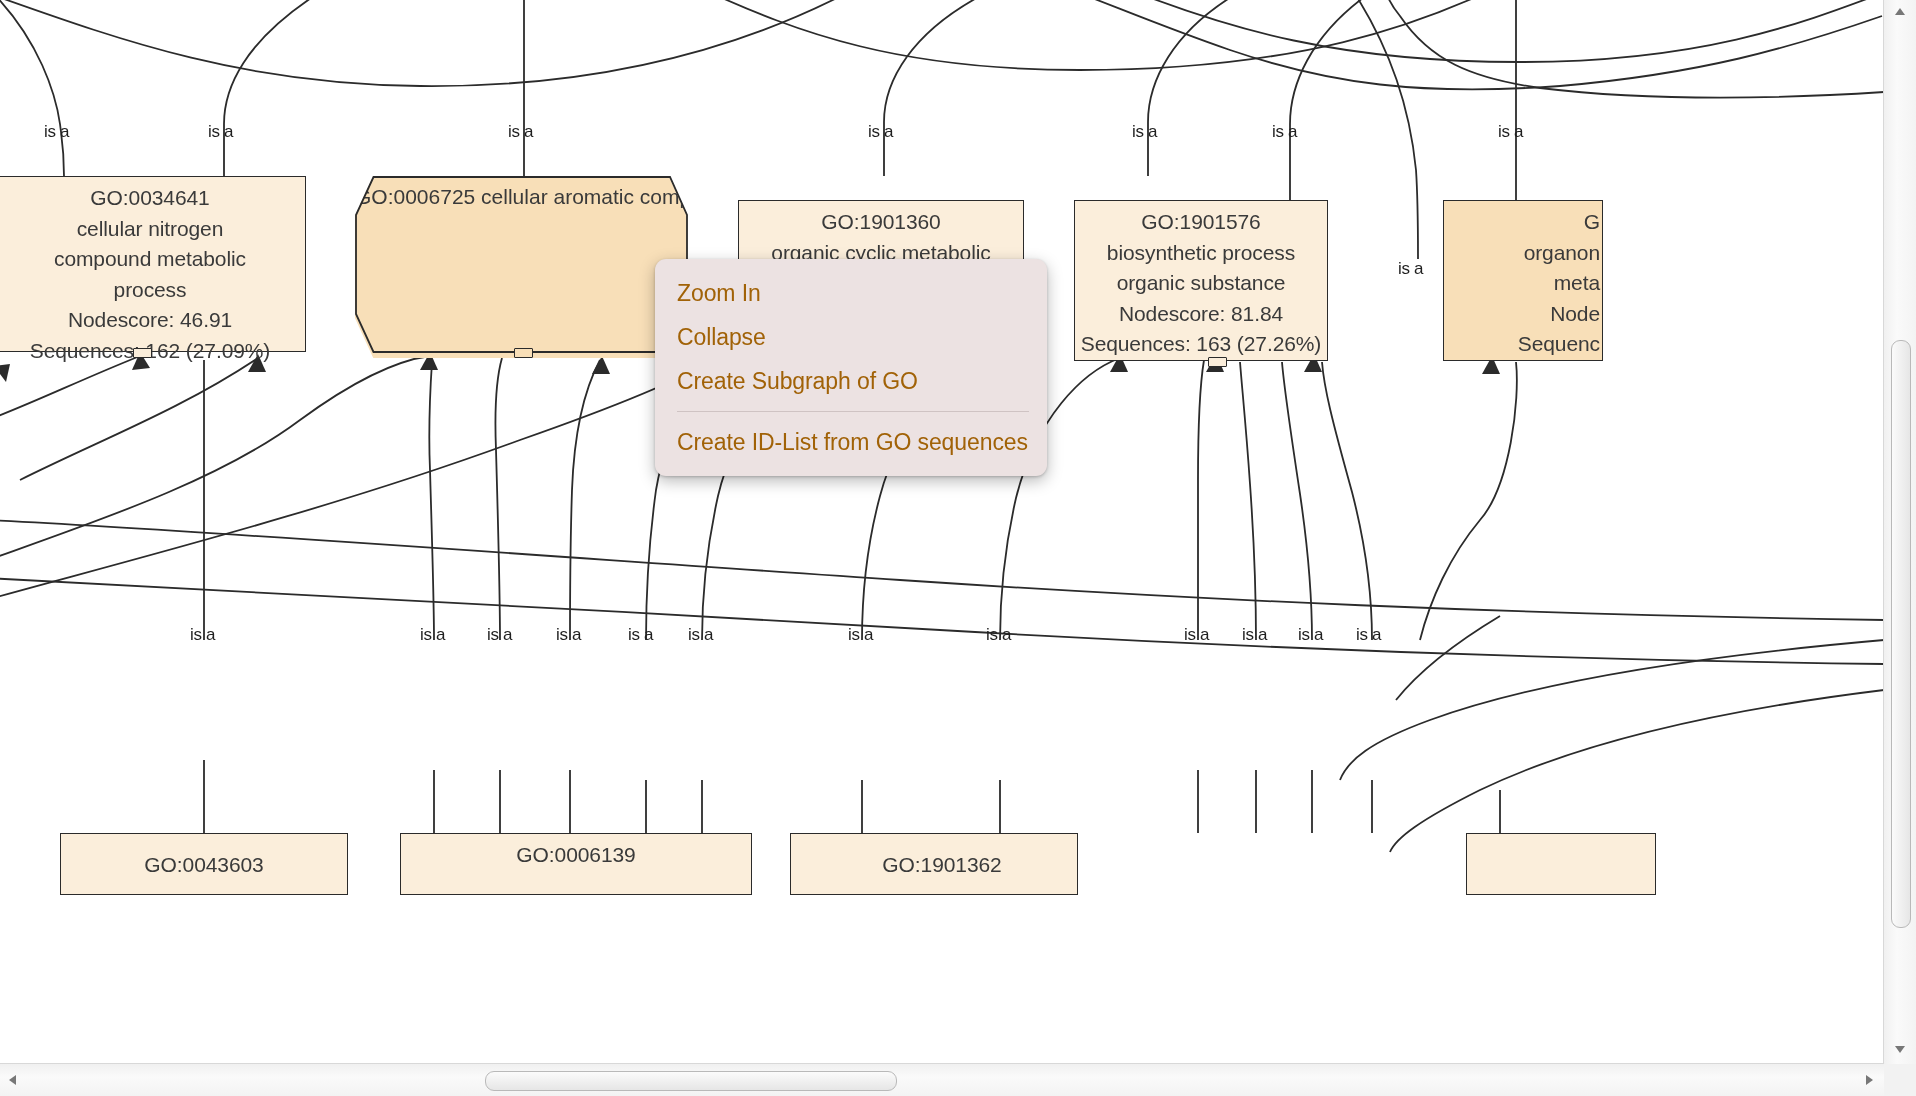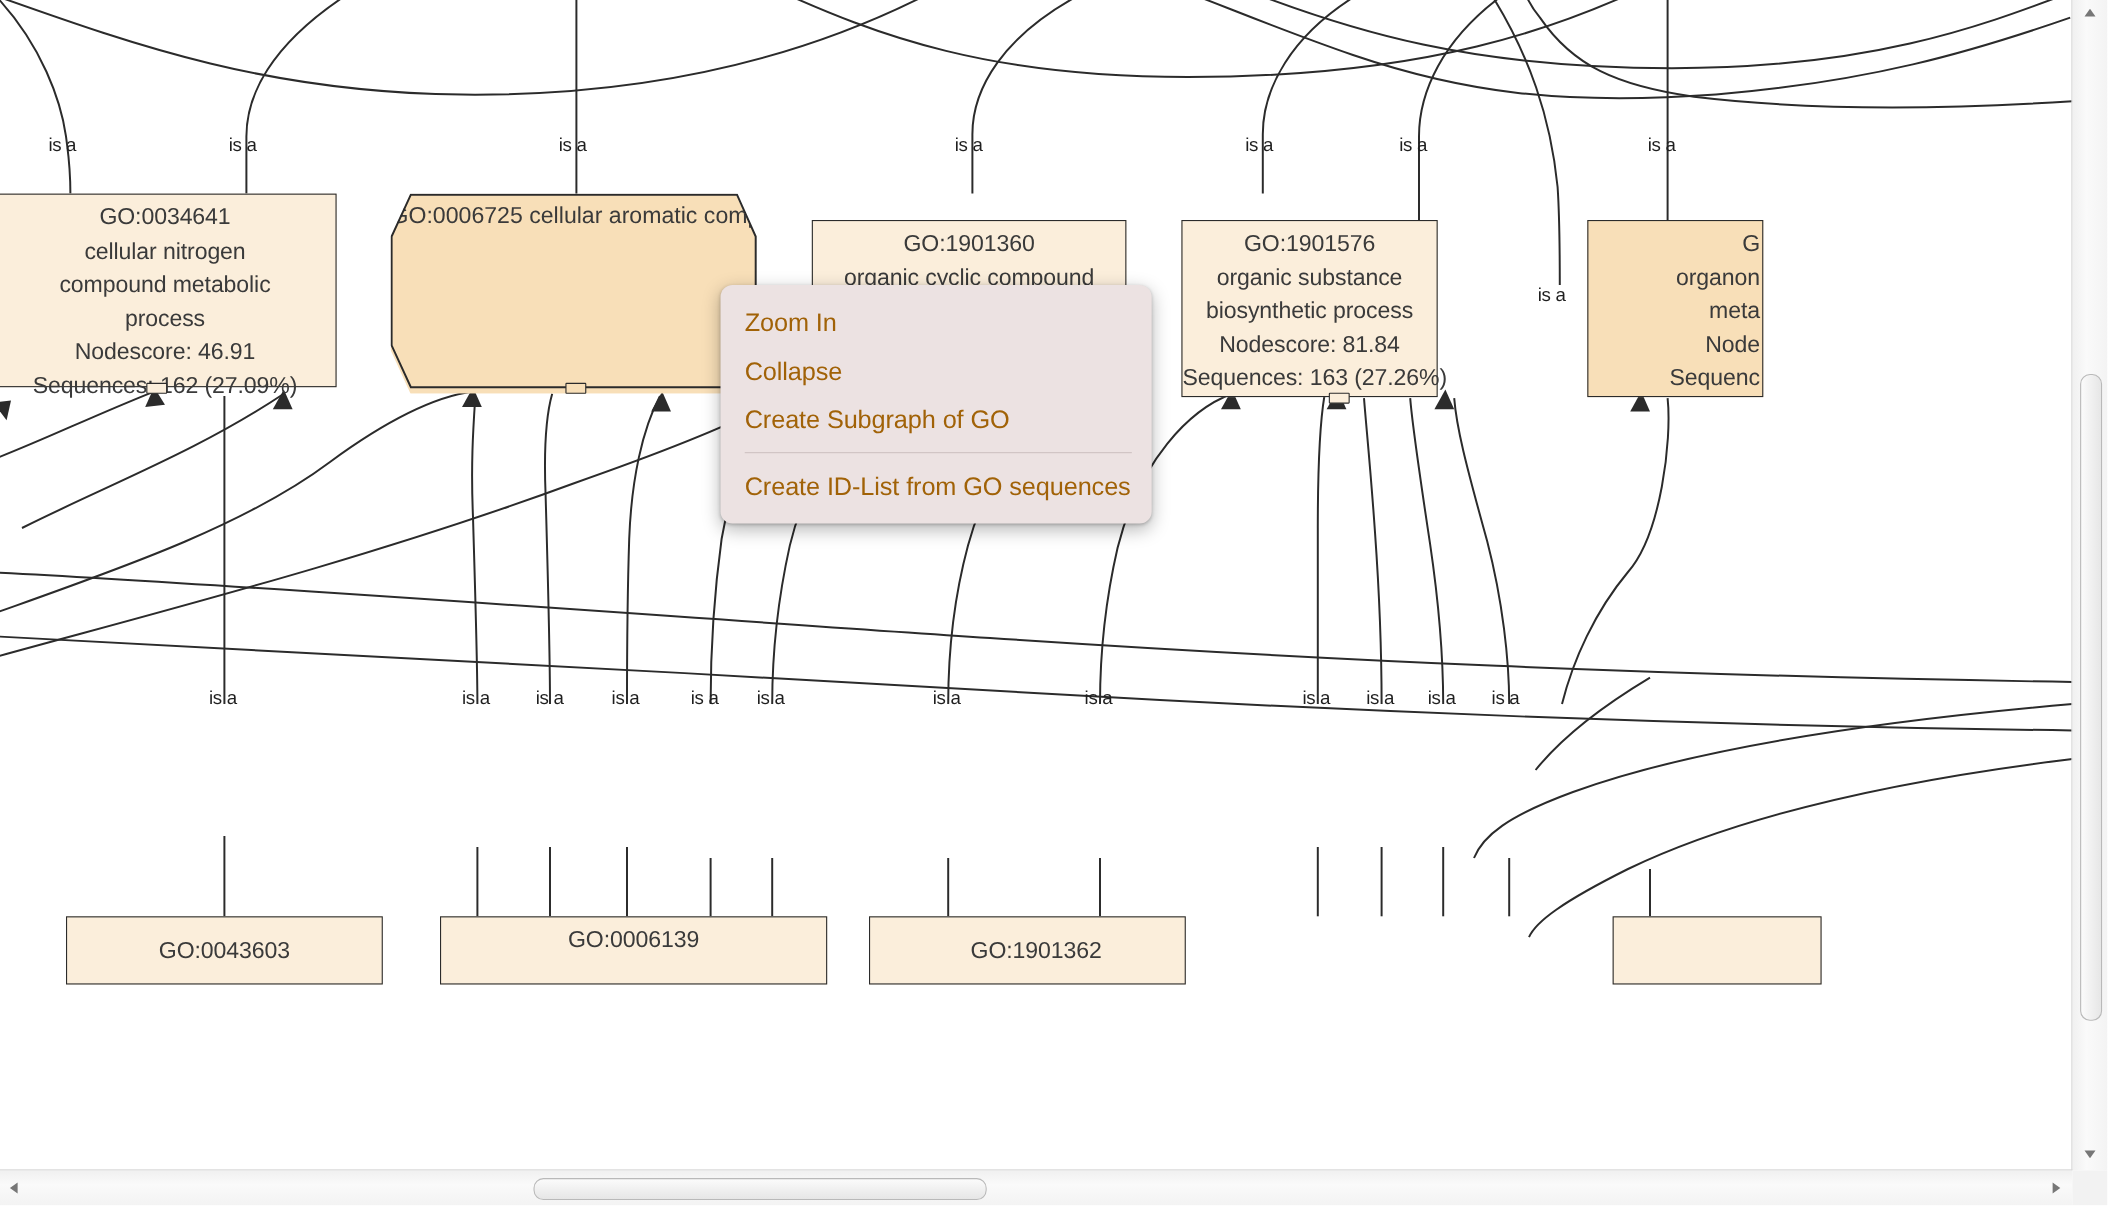--- a/index.html
+++ b/index.html
@@ -245,30 +245,30 @@
       <span class="ln">Nodescore: 190.68</span>
       <span class="ln">Sequences: 114 (19.06%)</span>
     </div>
     <svg class="octborder" style="left:355px;top:176px;" width="334" height="178">
       <polygon points="18.5,1 315,1 332,39 332,138 315,176 18.5,176 1,138 1,39" fill="none" stroke="#2b2b2b" stroke-width="1.8"></polygon>
     </svg>
     <div class="handle" style="left:514px;top:348px;background:#f8dfb8;"></div>
 
     <div class="node" style="left:738px;top:200px;width:286px;height:152px;">
       <span class="ln">GO:1901360</span>
-      <span class="ln">organic cyclic compound</span>
+      <span class="ln">organic cyclic metabolic</span>
       <span class="ln">metabolic process</span>
       <span class="ln">Nodescore:</span>
       <span class="ln">Sequences:</span>
     </div>
 
-    <div class="node" style="left:1074px;top:200px;width:233px;height:161px;">
+    <div class="node" style="left:1074px;top:200px;width:254px;height:161px;">
       <span class="ln">GO:1901576</span>
+      <span class="ln">biosynthetic process</span>
       <span class="ln">organic substance</span>
-      <span class="ln">biosynthetic process</span>
       <span class="ln">Nodescore: 81.84</span>
       <span class="ln">Sequences: 163 (27.26%)</span>
     </div>
     <div class="handle" style="left:1208px;top:357px;"></div>
 
     <div class="node dark" style="left:1443px;top:200px;width:160px;height:161px;text-align:right;padding-right:2px;overflow:hidden;">
       <span class="ln">G</span>
       <span class="ln">organon</span>
       <span class="ln">meta</span>
       <span class="ln">Node</span>

